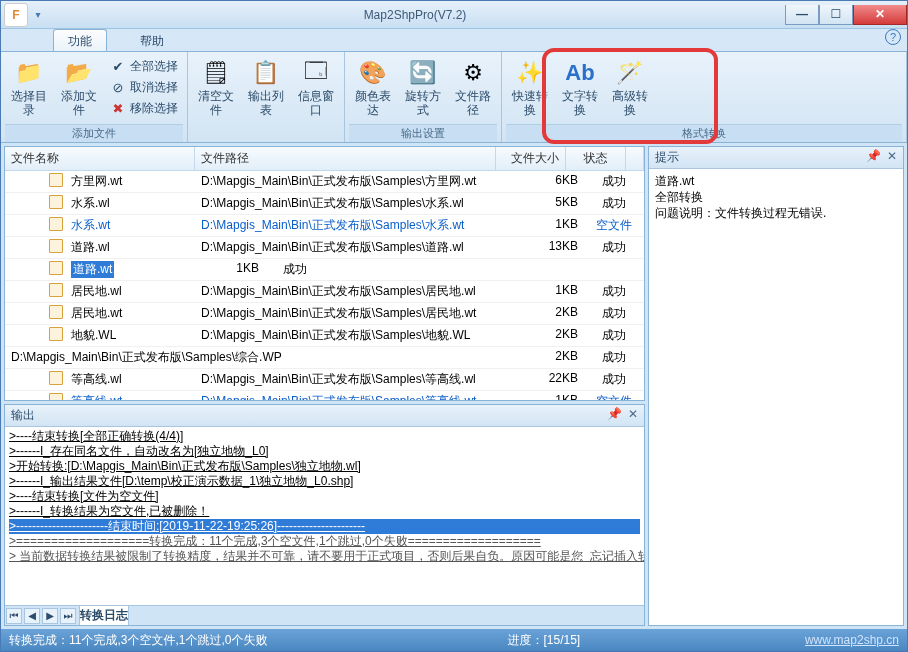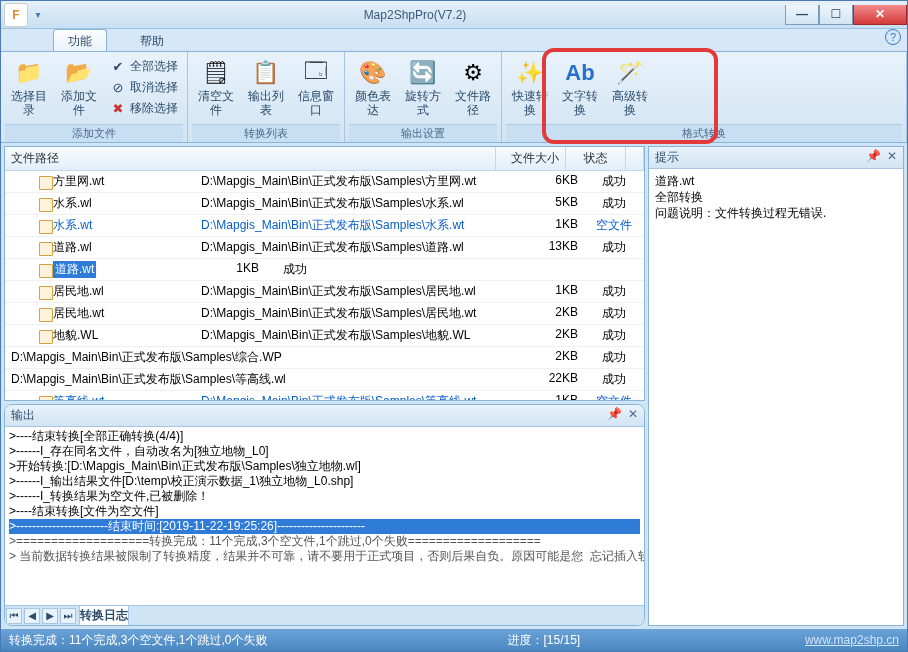--- a/index.html
+++ b/index.html
@@ -38,33 +38,33 @@
 .workspace { flex:1; display:flex; background:#cfe4f5; padding:3px; gap:3px; overflow:hidden; }
 .left-col { flex:1; display:flex; flex-direction:column; gap:3px; overflow:hidden; }
 .panel { background:#fff; border:1px solid #8ab3d8; display:flex; flex-direction:column; overflow:hidden; }
 .grid-wrap { flex:1.15; }
 .grid-head { display:flex; background:linear-gradient(#f7fbfe,#e2eef8); border-bottom:1px solid #c3d8ec; }
 .grid-head div { padding:3px 6px; border-right:1px solid #c3d8ec; color:#333; }
 .c-name{width:190px;} .c-path{flex:1;} .c-size{width:70px;text-align:right;} .c-stat{width:60px;text-align:center;} .c-scroll{width:18px;border-right:none;}
 .grid-body { flex:1; overflow:auto; background:#fff; }
 .row { display:flex; border-bottom:1px solid #f0f0f0; }
 .row div { padding:2px 6px; }
-.row .rn { width:190px; display:flex; align-items:flex-end; gap:0; padding-left:34px; color:#000; }
+.row .rn { width:190px; display:flex; align-items:flex-start; gap:8px; padding-left:44px; color:#000; }
 .row .rp { flex:1; color:#000; white-space:nowrap; overflow:hidden; }
 .row .rs { width:70px; text-align:right; color:#000; }
 .row .rt { width:60px; text-align:center; color:#000; }
 .row.blue .rn, .row.blue .rp, .row.blue .rt { color:#0a5ec9; }
 .row.sel .rn span.nm { background:#2f7bd8; color:#fff; padding:0 2px; }
 .fico { width:14px; height:14px; border:1px solid #d6a23a; background:#fdf3dc; display:inline-block; border-radius:1px; }
 
-.out-wrap { flex:1;border-radius:8px; }
+.out-wrap { flex:1; }
 .out-title { background:linear-gradient(#e8f2fb,#d2e4f3); padding:2px 6px; color:#2c4c6b; border-bottom:1px solid #a8c6e2; display:flex; }
 .out-title .pin { margin-left:auto; color:#4a6a8a; display:flex; gap:6px; }
 .out-body { flex:1; overflow:auto; background:#fff; padding:2px 4px; font-size:12px; }
-.out-body div { white-space:pre; color:#000; line-height:15px; }
+.out-body div { white-space:pre; color:#000; line-height:15px;text-decoration:underline; }
 .out-body .hl { background:#2f7bd8; color:#fff; }
 .out-body .gray { color:#555; }
 
 .log-tabs { display:flex; align-items:center; background:#cfe4f5; border-top:1px solid #a8c6e2; height:20px; }
 .log-arrow { width:16px; text-align:center; color:#2c4c6b; border:1px solid #a8c6e2; background:#e8f2fb; height:16px; line-height:14px; font-size:10px; margin:0 1px;}
 .log-tab { padding:1px 0; background:#fff; border:1px solid #a8c6e2; border-top:none; color:#2c4c6b; font-weight:bold; margin-left:2px;}
 
 .right-col { width:256px; }
 .hint-title { background:linear-gradient(#e8f2fb,#d2e4f3); padding:2px 6px; color:#2c4c6b; border-bottom:1px solid #a8c6e2; display:flex;}
 .hint-title .pin{margin-left:auto;color:#4a6a8a;display:flex;gap:6px;}
@@ -133,21 +133,20 @@
           </div>
         <div class="big-btn">
             <div class="ico">📋</div>
             <div class="lbl">输出列表</div>
           </div>
         <div class="big-btn">
             <div class="ico">🗔</div>
             <div class="lbl">信息窗口</div>
           </div>
       </div>
-      <div class="ribbon-group-label">转换列表</div>
     </div>
 
     <div class="ribbon-group">
       <div class="ribbon-group-body">
         <div class="big-btn">
             <div class="ico">🎨</div>
             <div class="lbl">颜色表达</div>
           </div>
         <div class="big-btn">
             <div class="ico">🔄</div>
@@ -179,20 +178,21 @@
       <div class="ribbon-group-label">格式转换</div>
     </div>
 
     <div class="highlight-box" style="left:541px; top:-4px; width:176px; height:96px;"></div>
   </div>
 
   <div class="workspace">
     <div class="left-col">
       <div class="panel grid-wrap">
         <div class="grid-head">
+          <div class="c-name">文件名称</div>
           <div class="c-path">文件路径</div>
           <div class="c-size">文件大小</div>
           <div class="c-stat">状态</div>
           <div class="c-scroll"></div>
         </div>
         <div class="grid-body" id="grid-body">
             <div class="row">
               <div class="rn">
                 <span class="fico"></span>
                 <span class="nm">方里网.wt</span>
@@ -262,20 +262,24 @@
               <div class="rp">D:\Mapgis_Main\Bin\正式发布版\Samples\地貌.WL</div>
               <div class="rs">2KB</div>
               <div class="rt">成功</div>
             </div>
             <div class="row">
               <div class="rp">D:\Mapgis_Main\Bin\正式发布版\Samples\综合.WP</div>
               <div class="rs">2KB</div>
               <div class="rt">成功</div>
             </div>
             <div class="row">
+              <div class="rn">
+                <span class="fico"></span>
+                <span class="nm">等高线.wl</span>
+              </div>
               <div class="rp">D:\Mapgis_Main\Bin\正式发布版\Samples\等高线.wl</div>
               <div class="rs">22KB</div>
               <div class="rt">成功</div>
             </div>
             <div class="row blue">
               <div class="rn">
                 <span class="fico"></span>
                 <span class="nm">等高线.wt</span>
               </div>
               <div class="rp">D:\Mapgis_Main\Bin\正式发布版\Samples\等高线.wt</div>
@@ -291,22 +295,22 @@
           <span class="pin">
               <span>📌</span>
               <span>✕</span>
             </span>
         </div>
         <div class="out-body" id="out-body">
             <div>&gt;----结束转换[全部正确转换(4/4)]</div>
             <div>&gt;------I_存在同名文件，自动改名为[独立地物_L0]</div>
             <div>&gt;开始转换:[D:\Mapgis_Main\Bin\正式发布版\Samples\独立地物.wl]</div>
             <div>&gt;------I_输出结果文件[D:\temp\校正演示数据_1\独立地物_L0.shp]</div>
+            <div>&gt;----结束转换[文件为空文件]</div>
             <div>&gt;------I_转换结果为空文件,已被删除！</div>
-            <div>&gt;----结束转换[文件为空文件]</div>
             <div class="hl">&gt;-----------------------结束时间:[2019-11-22-19:25:26]----------------------</div>
             <div class="gray">&gt;===================转换完成：11个完成,3个空文件,1个跳过,0个失败===================</div>
             <div class="gray">&gt; 当前数据转换结果被限制了转换精度，结果并不可靠，请不要用于正式项目，否则后果自负。原因可能是您  忘记插入软件狗或者软件狗工作不正常，请重新插入</div>
           </div>
         <div class="log-tabs">
           <div class="log-arrow">⏮</div>
           <div class="log-arrow">◀</div>
           <div class="log-arrow">▶</div>
           <div class="log-arrow">⏭</div>
           <div class="log-tab">转换日志</div>

